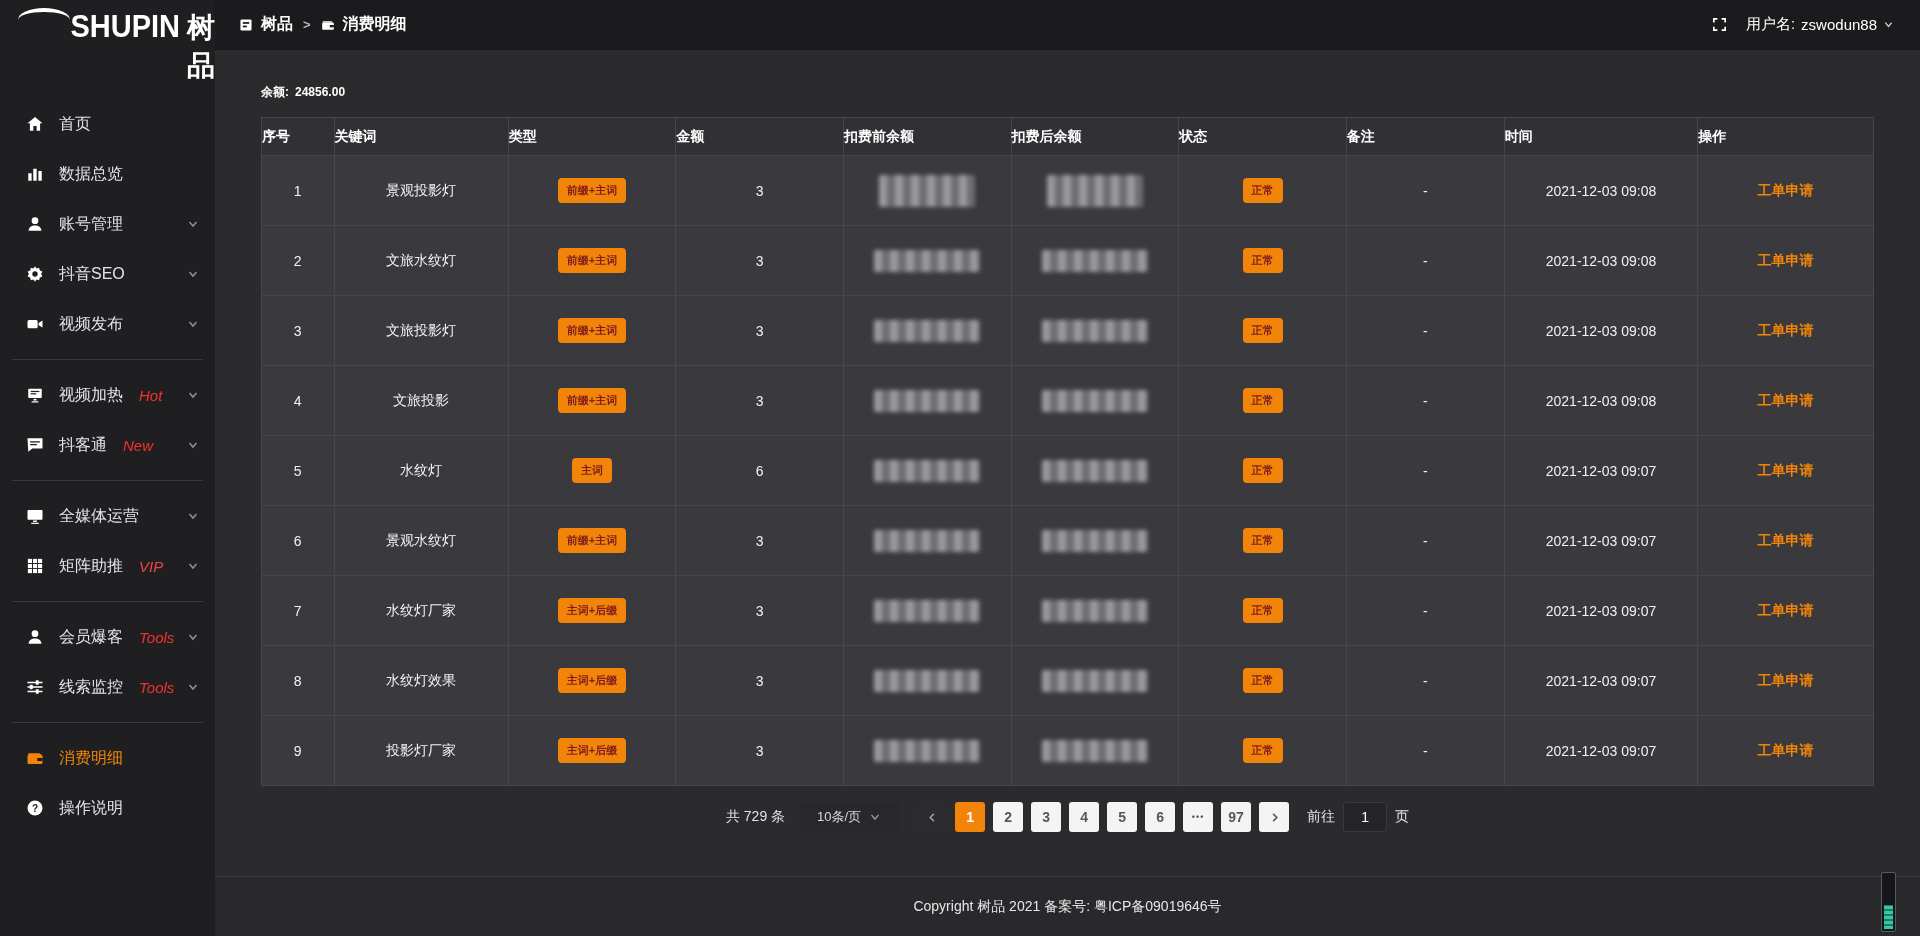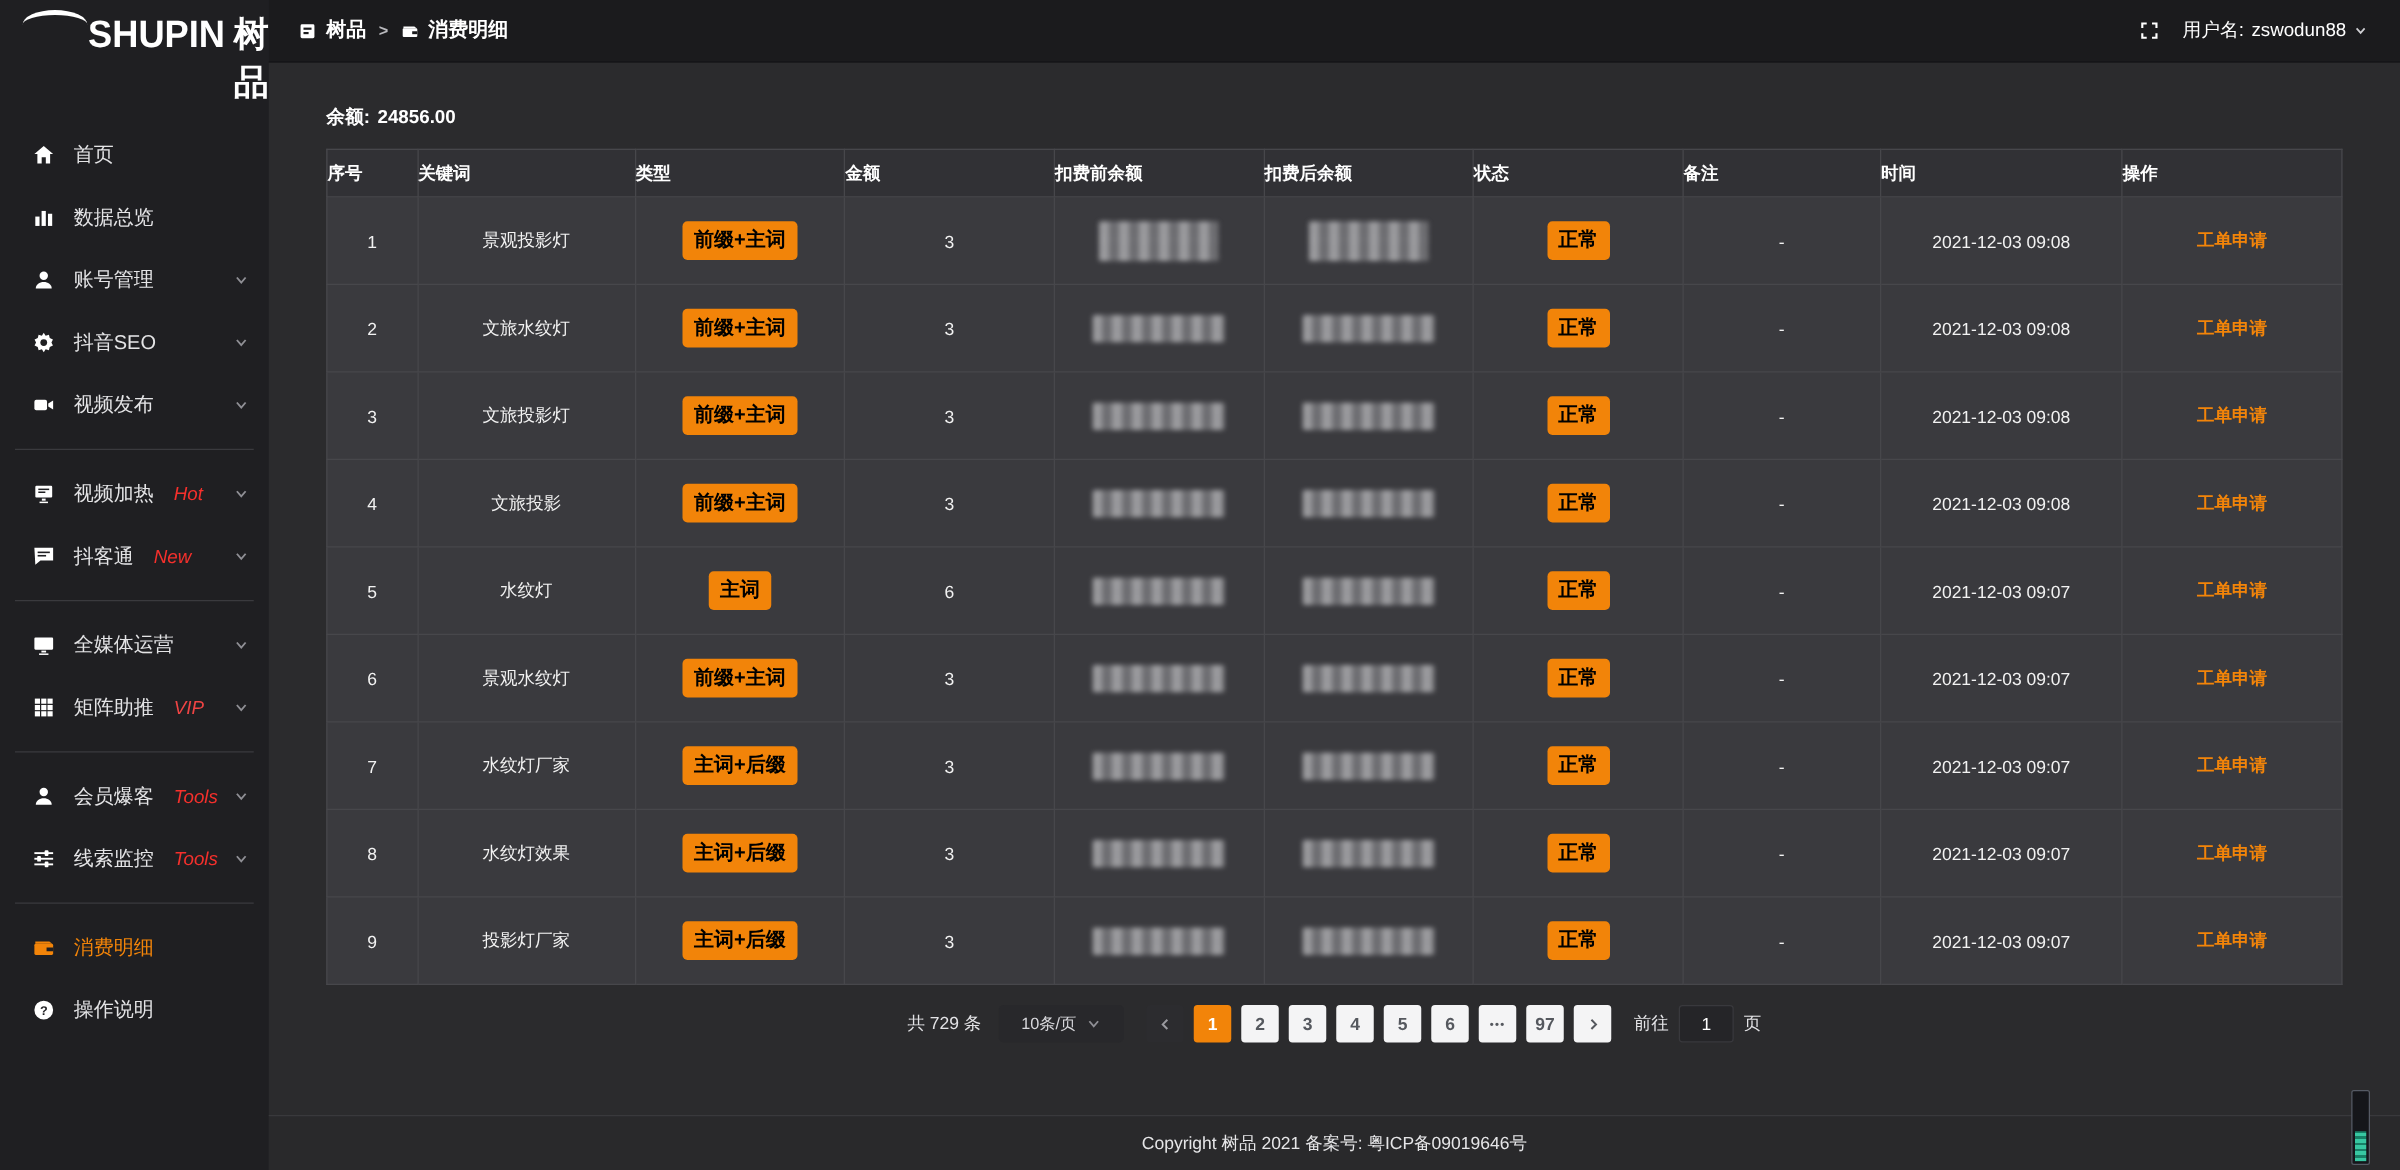--- a/index.html
+++ b/index.html
@@ -40,30 +40,30 @@
   .bc-icon svg { width:14px; height:14px; display:block; }
   .bc-sep { color:#b9b9bd; font-size:13px; margin:0 2px; }
   .user-area { display:flex; align-items:center; gap:18px; font-size:15px; color:#fff; }
   .fullscreen { width:17px; height:17px; cursor:pointer; }
   .fullscreen svg { width:17px; height:17px; display:block; }
   .user-name { display:flex; align-items:center; gap:6px; cursor:pointer; }
   .user-caret { width:11px; height:11px; color:#cfcfd3; }
   .user-caret svg { width:11px; height:11px; display:block; }
 
   .content { flex:1; padding:0 46px; display:flex; flex-direction:column; overflow:hidden; }
-  .balance { margin-top:34px; font-size:15px; font-weight:bold; color:#fff; }
+  .balance { margin-top:34px; font-size:12px; font-weight:bold; color:#fff; }
   .balance b { margin-left:6px; }
 
   
   table { width:100%; border-collapse:collapse; margin-top:16px; background:#3a3a3e;
           table-layout:fixed; font-size:14px; }
   th { height:38px; background:#313135; color:#fff; font-weight:bold;
        border:1px solid #47474b; text-align:left; }
   td { height:70px; border:1px solid #47474b; text-align:center; color:#f2f2f2; }
-  .badge { display:inline-block; background:#f28409; color:#000000; font-size:16px; font-weight:bold;
+  .badge { display:inline-block; background:#f28409; color:#7f1d1d; font-size:11px; font-weight:bold;
            padding:5px 9px; border-radius:4px; white-space:nowrap; }
   .action-link { color:#f28409; font-weight:bold; cursor:pointer; text-decoration:none; }
   .mosaic { width:106px; height:22px; margin:0 auto; border-radius:2px; opacity:.85;
     background-image:
       repeating-linear-gradient(90deg, rgba(175,175,178,.95) 0 8px, rgba(120,120,124,.95) 8px 16px),
       repeating-linear-gradient(0deg, rgba(150,150,154,.6) 0 7px, rgba(95,95,99,.6) 7px 14px);
     filter: blur(2px); }
   .mosaic.m-tall { height:32px; width:96px; }
 
   
@@ -80,21 +80,21 @@
   .pg-btn.dark { background:#2c2c2f; color:#9a9a9f; }
   .pg-btn.active { background:#f28409; color:#fff; }
   .pg-btn.more { font-size:9px; letter-spacing:1px; }
   .pg-arrow svg { width:11px; height:11px; display:block; }
   .pg-goto { display:flex; align-items:center; gap:8px; margin-left:10px; }
   .pg-goto input { width:44px; height:30px; background:#252528; border:1px solid #39393d;
                    border-radius:3px; color:#fff; text-align:center; font-size:14px;
                    font-family:inherit; }
 
   
-  .footer { height:44px; flex-shrink:0; background:#29292b; border-top:1px solid #39393c;
+  .footer { height:60px; flex-shrink:0; background:#29292b; border-top:1px solid #39393c;
             display:flex; align-items:center; justify-content:center; font-size:14px; color:#e6e6e8; }
 
   
   .corner-widget { position:absolute; right:24px; bottom:4px; width:15px; height:60px;
                    background:#15161a; border:1px solid #555a64; border-radius:2px;
                    display:flex; flex-direction:column; justify-content:flex-end; padding:2px; }
   .corner-widget .teal { width:100%; height:24px;
     background:repeating-linear-gradient(0deg,#38c7a2 0 3px,#177f66 3px 5px); }
 </style>
 </head>

